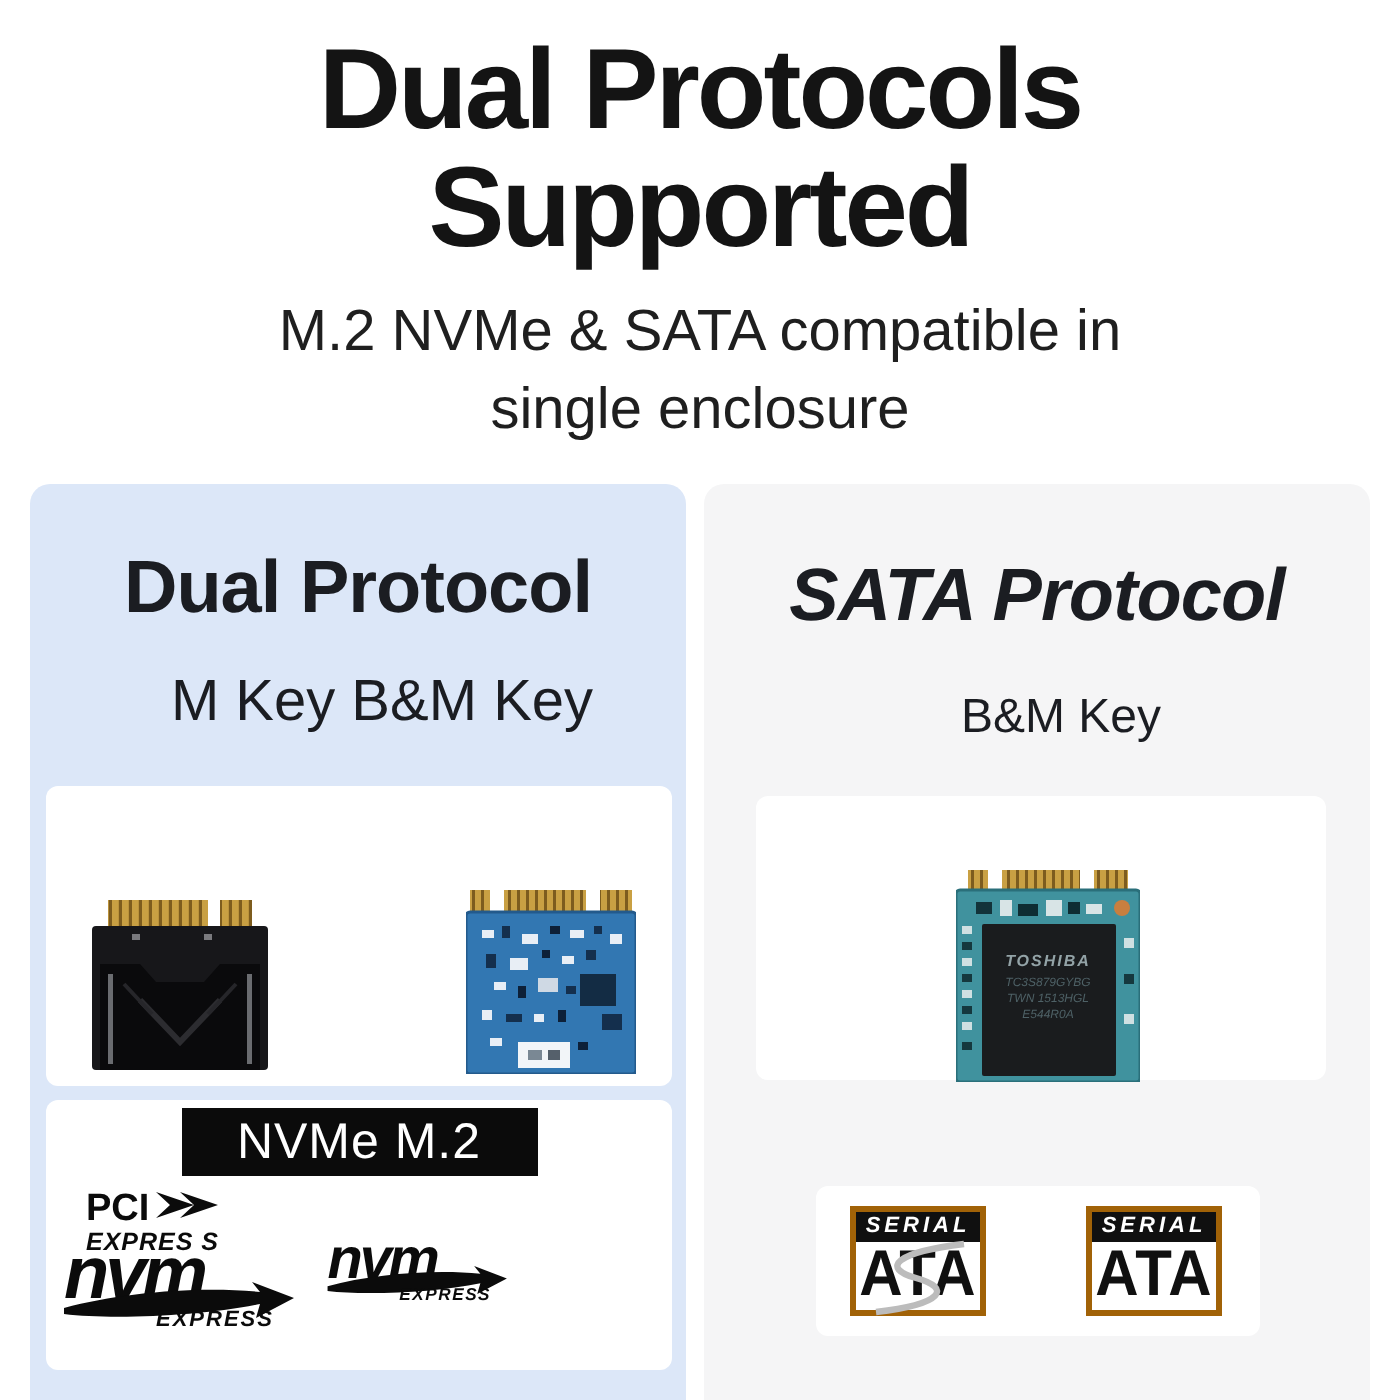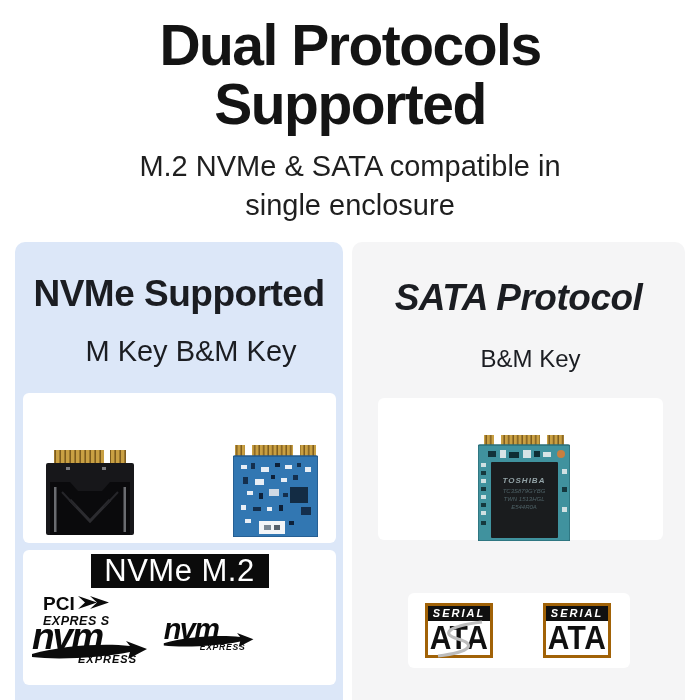--- a/index.html
+++ b/index.html
@@ -28,21 +28,21 @@
   .nvme-logo-box { left:8px; width:313px; top:308px; height:135px; }
   .sata-img-box { left:26px; width:285px; top:156px; height:142px;font-style:italic; }
   .sata-logo-box { left:56px; width:222px; top:351px; height:75px; }
 
   .ssd { position:absolute; }
   .ssd-black { left:23px; bottom:8px; width:88px; height:85px; }
   .ssd-blue  { left:210px; bottom:6px; width:85px; height:92px; }
   .ssd-toshiba { left:100px; bottom:-1px; width:92px; height:106px; }
 
   .badge { background:#0b0b0b; color:#ffffff; text-align:center; font-weight:400; letter-spacing:0.5px; }
-  .badge-nvme { margin:4px auto 0; width:178px; height:34px; line-height:34px; font-size:31px; }
+  .badge-nvme { margin:4px auto 0; width:178px; height:34px; line-height:34px; font-size:25px; }
   .badge-sata { position:absolute; left:78px; top:299px; width:182px; height:36px; line-height:36px; font-size:27px; }
 
   .pci-logo { position:absolute; left:20px; top:44px; width:78px; height:34px; }
   .nvm-logo-left { position:absolute; left:8px; top:68px; width:118px; height:46px; }
   .nvm-logo-right { position:absolute; left:140px; top:62px; width:92px; height:42px; }
 
   
   .sata-logos-row { position:absolute; inset:0; display:flex; align-items:center; }
   .ata-logo { position:relative; width:68px; height:55px; border:3px solid #a16207; background:#ffffff; }
   .ata-logo-1 { margin-left:17px; }
@@ -60,21 +60,21 @@
     <h1 class="title">
       <span>Dual Protocols</span>
       <span>Supported</span>
     </h1>
     <p class="subtitle">M.2 NVMe &amp; SATA compatible in single enclosure</p>
   </div>
 
   <div class="panels">
 
     <div class="panel panel-nvme">
-      <h2 class="panel-title">NVMe Supported</h2>
+      <h2 class="panel-title">Dual Protocol</h2>
       <div class="key-label">M Key B&amp;M Key</div>
 
       <div class="white-box nvme-img-box">
 
         <svg class="ssd ssd-black" viewBox="0 0 88 85">
           <defs>
             <pattern id="pinsA" width="5" height="15" patternUnits="userSpaceOnUse">
               <rect width="5" height="15" fill="#c9a043"></rect>
               <rect x="3.4" width="1.6" height="15" fill="#7d5c1e"></rect>
             </pattern>

